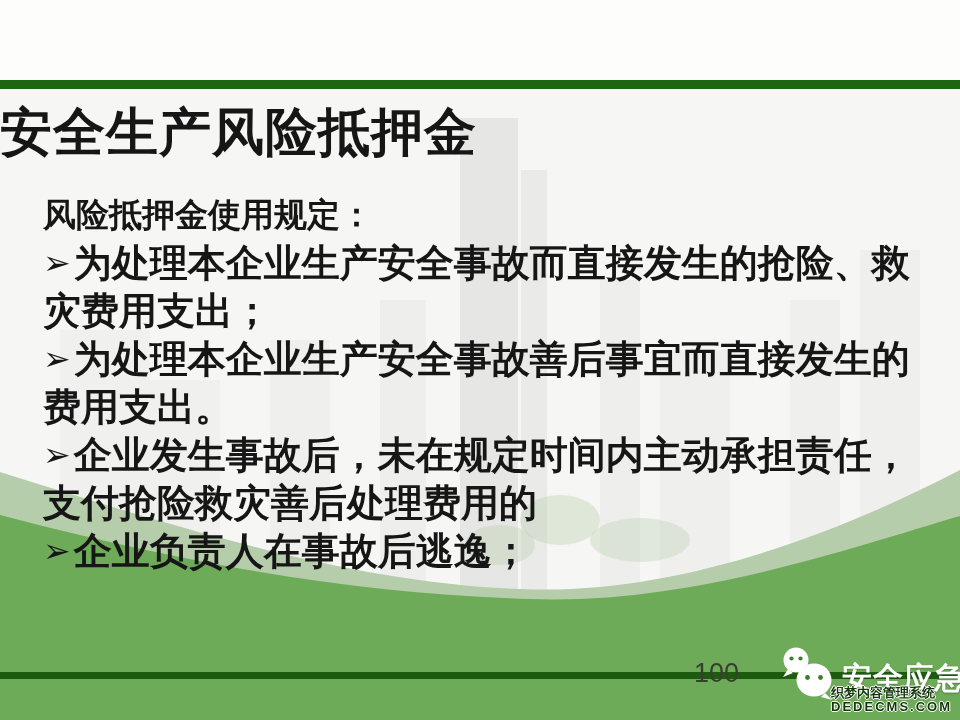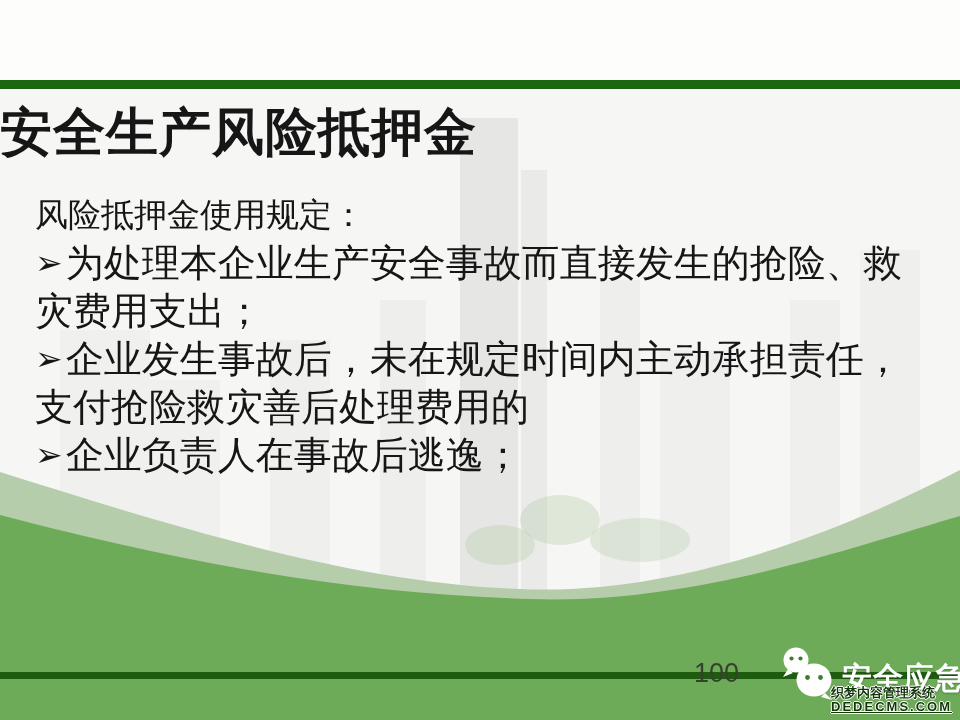--- a/index.html
+++ b/index.html
@@ -26,21 +26,21 @@
     position:absolute;left:0;top:98px;width:960px;margin:0;
     text-align:left;
     font-size:52px;font-weight:900;color:var(--text,#161616);
     letter-spacing:1px;z-index:2;
   }
   
   .body-text{
     position:absolute;left:35px;top:191px;width:903px;z-index:2;
     color:var(--text,#161616);
   }
-  .body-text p{margin:0 0 2px 0;font-weight:400;}
+  .body-text p{margin:0 0 2px 8px;font-weight:700;}
   .p-small{font-size:33px;line-height:47px;}
   .p-normal{font-size:38px;line-height:46px;}
   .arrow{
     display:inline-block;
     font-size:33px;
     margin-right:3px;
     transform:translateY(-2px);
   }
   
   .footer-line{
@@ -63,21 +63,21 @@
     text-shadow:0 1px 2px rgba(0,0,0,.25);
     white-space:nowrap;
   }
   .watermark{
     position:absolute;right:8px;top:686px;z-index:5;text-align:left;
     color:#12350a;font-weight:700;line-height:14px;
     text-shadow:1px 0 #fff,-1px 0 #fff,0 1px #fff,0 -1px #fff;
     white-space:nowrap;
   }
   .wm1{font-size:13px;}
-  .wm2{font-size:13px;letter-spacing:2px;text-decoration:underline;}
+  .wm2{font-size:13px;letter-spacing:2px;}
 </style>
 </head>
 <body>
 
 <div class="slide">
 
   <svg class="bg-sky" viewBox="0 0 960 720" preserveAspectRatio="none" aria-hidden="true">
     <rect x="0" y="80" width="960" height="640" fill="#f6f6f4"></rect>
     <rect x="460" y="118" width="58" height="480" fill="#bfc3bf" opacity="0.30"></rect>
     <rect x="521" y="170" width="26" height="430" fill="#bfc3bf" opacity="0.20"></rect>
@@ -106,20 +106,23 @@
   <h1 class="title">安全生产风险抵押金</h1>
 
   <div class="body-text">
     <p class="p-small">
       <span>风险抵押金使用规定：</span>
     </p>
     <p class="p-normal">
       <span class="arrow">➢</span><span>为处理本企业生产安全事故而直接发生的抢险、救灾费用支出；</span>
     </p>
     <p class="p-normal">
+      <span class="arrow">➢</span><span>为处理本企业生产安全事故善后事宜而直接发生的费用支出。</span>
+    </p>
+    <p class="p-normal">
       <span class="arrow">➢</span><span>企业发生事故后，未在规定时间内主动承担责任，支付抢险救灾善后处理费用的</span>
     </p>
     <p class="p-normal">
       <span class="arrow">➢</span><span>企业负责人在事故后逃逸；</span>
     </p>
   </div>
 
   <div class="footer-line"></div>
 
   <div class="page-number">100</div>

